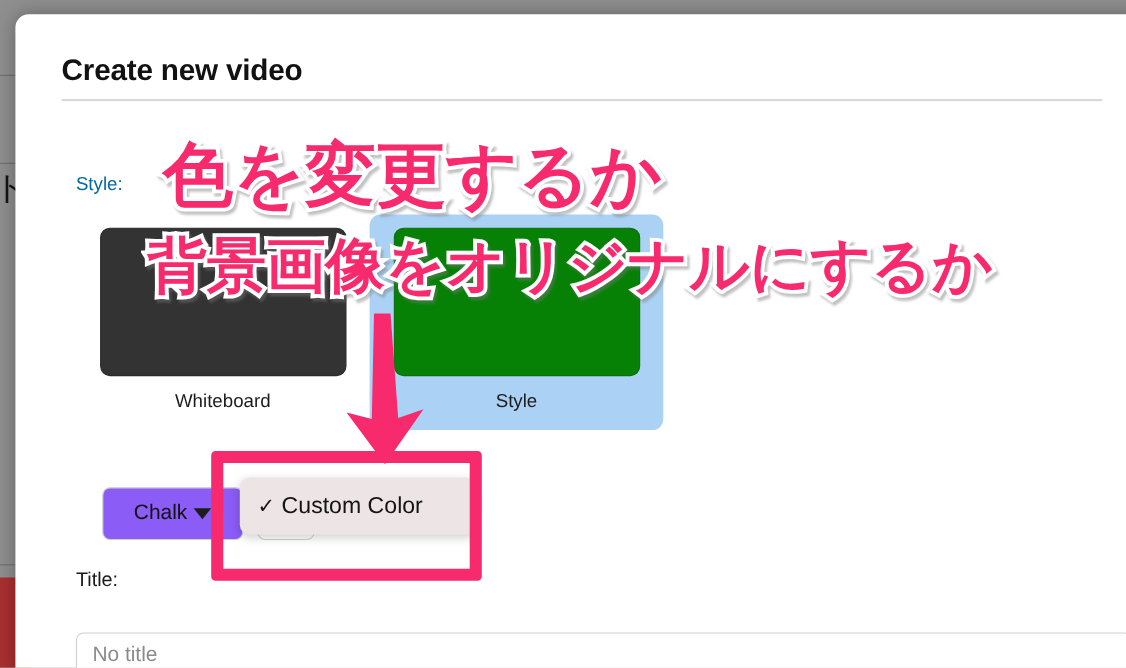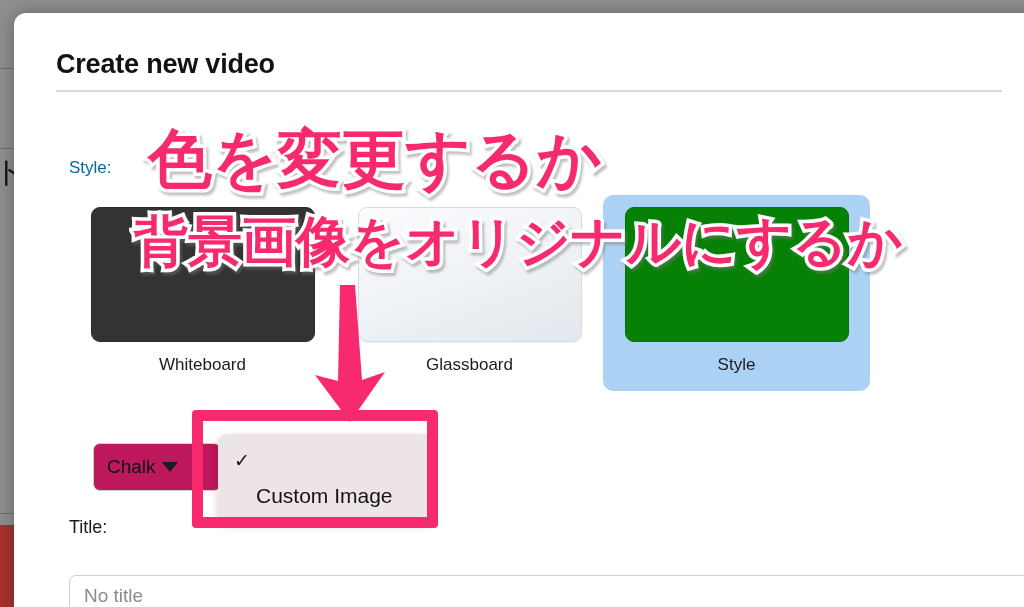--- a/index.html
+++ b/index.html
@@ -63,22 +63,22 @@
   .thumb-custom{background:#068106;border:1px solid #0a6f0a;}
   .style-caption{
     margin-top:13px;font-size:17px;color:#1c1c1c;
   }
 
   
   #controls-row{
     position:absolute;left:79px;top:430px;display:flex;align-items:center;gap:13px;
   }
   #style-select{
-    width:128px;height:48px;background:#be185d;border:1px solid #cfcfcf;border-radius:7px;
-    display:flex;align-items:center;justify-content:flex-start;padding:0 13px;
+    width:128px;height:48px;background:#8b5cf6;border:1px solid #cfcfcf;border-radius:7px;
+    display:flex;align-items:center;justify-content:center;padding:0 13px;
     box-sizing:border-box;font-size:19px;color:#111;
   }
   #style-select .caret{
     width:0;height:0;border-left:8px solid transparent;border-right:8px solid transparent;
     border-top:10px solid #1c1c1c;margin-left:6px;
   }
   #color-swatch-box{
     width:52px;height:48px;background:#fff;border:1px solid #cfcfcf;border-radius:7px;
     display:flex;align-items:center;justify-content:center;box-sizing:border-box;
   }
@@ -146,24 +146,20 @@
   <div id="style-grid">
 
 
     <div class="style-card">
       <div class="thumb thumb-chalkboard">
         <div class="inner-sq"></div>
       </div>
       <div class="style-caption">Whiteboard</div>
     </div>
 
-    <div class="style-card">
-      <div class="thumb thumb-glassboard"></div>
-      <div class="style-caption">Glassboard</div>
-    </div>
 
     <div class="style-card selected">
       <div class="thumb thumb-custom"></div>
       <div class="style-caption">Style</div>
     </div>
 
   </div>
 
   <div id="controls-row">
     <div id="style-select">
@@ -171,24 +167,21 @@
       <span class="caret"></span>
     </div>
     <div id="color-swatch-box">
       <div id="color-swatch"></div>
     </div>
   </div>
 
   <div id="dropdown-menu">
     <div class="menu-item">
       <span class="check">✓</span>
-    </div>
-    <div class="menu-item">
-      <span class="check"></span>
-      <span class="mlabel">Custom Image</span>
+      <span class="mlabel">Custom Color</span>
     </div>
   </div>
 
   <div id="field-label">Title:</div>
   <div id="title-input">No title</div>
 
 </div>
 
 <div id="anno-layer">
   <div class="anno-text" id="anno-line1">色を変更するか</div>

